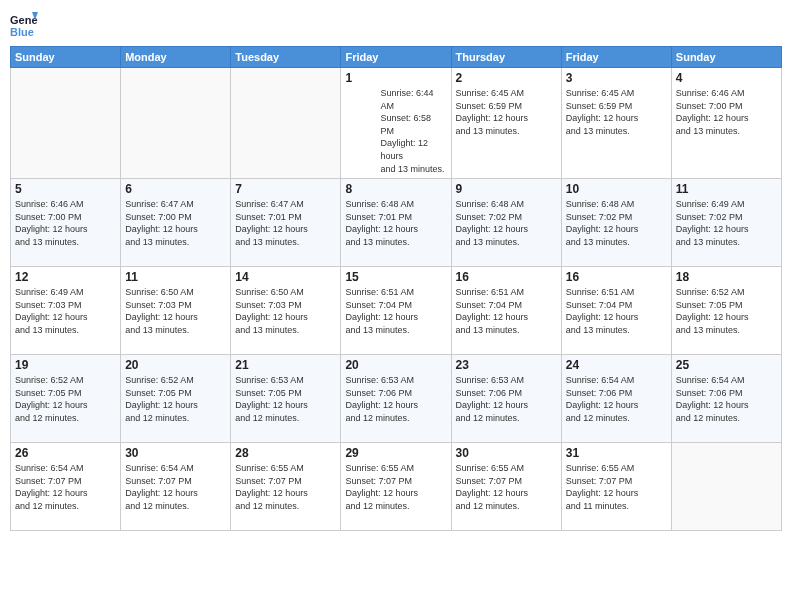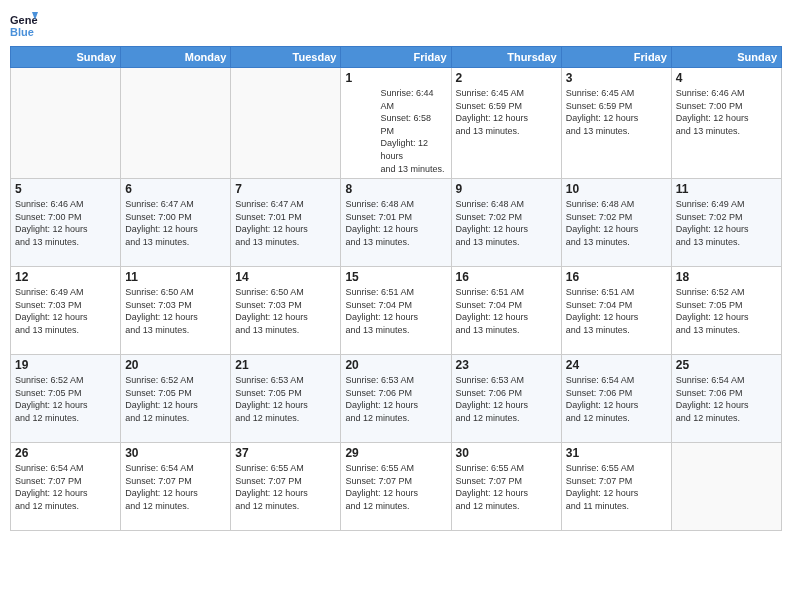--- a/index.html
+++ b/index.html
@@ -42,21 +42,21 @@
       width: 100%;
       border-collapse: collapse;
       table-layout: fixed;
     }
     .calendar th {
       background: #4a90d9;
       color: #fff;
       font-size: 11px;
       font-weight: bold;
       padding: 4px 4px;
-      text-align: right;
+      text-align: left;
       border: 1px solid #3a7bc8;
     }
     .calendar td {
       border: 1px solid #ccc;
       vertical-align: top;
       padding: 3px 4px;
       height: 88px;
       font-size: 9.5px;
       color: #222;
       background: #fff;
@@ -308,21 +308,21 @@
 and 12 minutes.</div>
           </td>
           <td>
             <div class="day-num">30</div>
             <div class="day-info" style="white-space: pre-line;">Sunrise: 6:54 AM
 Sunset: 7:07 PM
 Daylight: 12 hours
 and 12 minutes.</div>
           </td>
           <td>
-            <div class="day-num">37</div>
+            <div class="day-num">28</div>
             <div class="day-info" style="white-space: pre-line;">Sunrise: 6:55 AM
 Sunset: 7:07 PM
 Daylight: 12 hours
 and 12 minutes.</div>
           </td>
           <td>
             <div class="day-num">29</div>
             <div class="day-info" style="white-space: pre-line;">Sunrise: 6:55 AM
 Sunset: 7:07 PM
 Daylight: 12 hours

